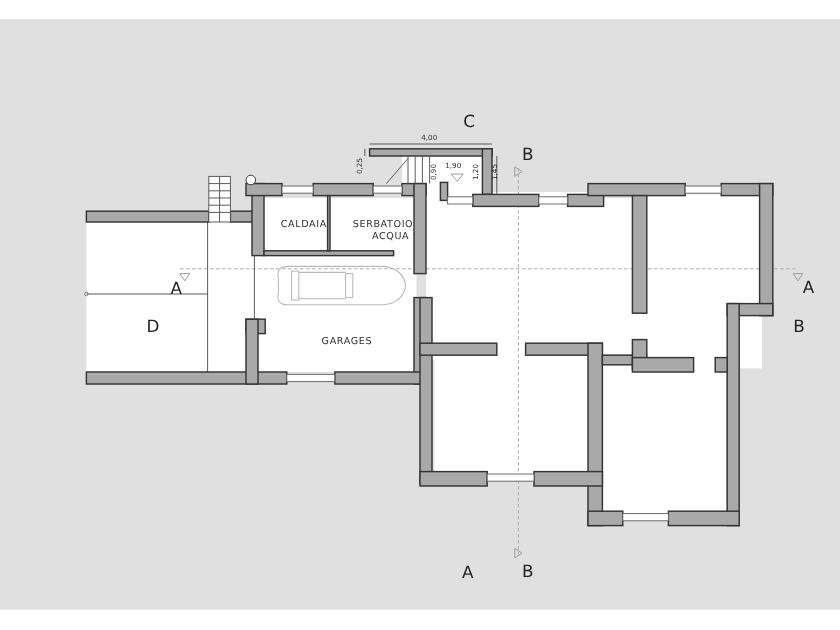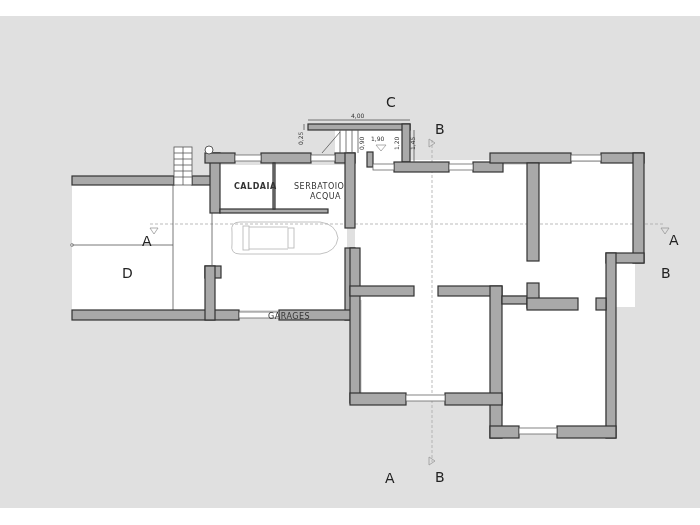--- a/index.html
+++ b/index.html
@@ -144,24 +144,24 @@
 
   <g>
     <polygon points="428,140 436,140 432,146" fill="none" stroke="#999999" stroke-width="0.8" transform="rotate(-90 432 143)"></polygon>
     <polygon points="428,458 436,458 432,464" fill="none" stroke="#999999" stroke-width="0.8" transform="rotate(-90 432 461)"></polygon>
     <polygon points="661,228 669,228 665,234" fill="none" stroke="#999999" stroke-width="0.8"></polygon>
     <polygon points="150,228 158,228 154,234" fill="none" stroke="#999999" stroke-width="0.8"></polygon>
     <circle cx="72" cy="245" r="1.5" fill="none" stroke="#666666" stroke-width="0.6"></circle>
   </g>
 </svg>
 
-<div class="lbl" style="left:234px;top:182px;font-weight:bold;">CALDAIA</div>
+<div class="lbl" style="left:234px;top:182px;">CALDAIA</div>
 <div class="lbl" style="left:294px;top:182px;">SERBATOIO</div>
 <div class="lbl" style="left:310px;top:192px;">ACQUA</div>
-<div class="lbl" style="left:268px;top:280px;margin-top:32px;">GARAGES</div>
+<div class="lbl" style="left:268px;top:280px;">GARAGES</div>
 
 <div class="mk" style="left:386px;top:95px;">C</div>
 <div class="mk" style="left:435px;top:122px;">B</div>
 <div class="mk" style="left:142px;top:234px;">A</div>
 <div class="mk" style="left:122px;top:266px;">D</div>
 <div class="mk" style="left:669px;top:233px;">A</div>
 <div class="mk" style="left:661px;top:266px;">B</div>
 <div class="mk" style="left:385px;top:471px;">A</div>
 <div class="mk" style="left:435px;top:470px;">B</div>
 

